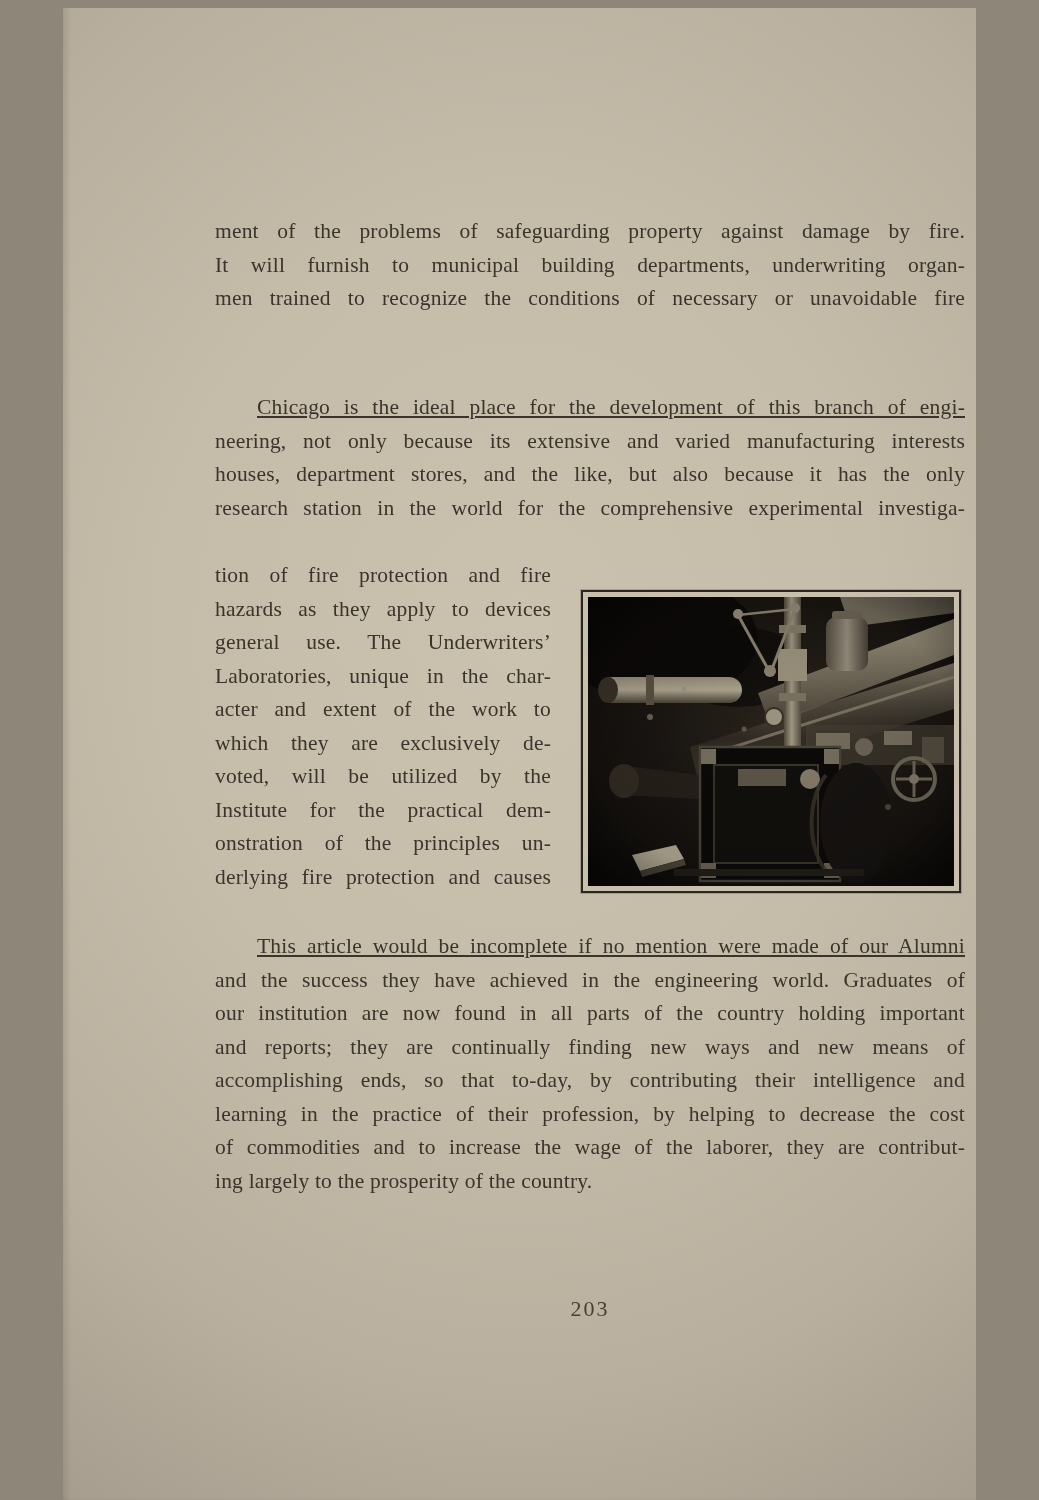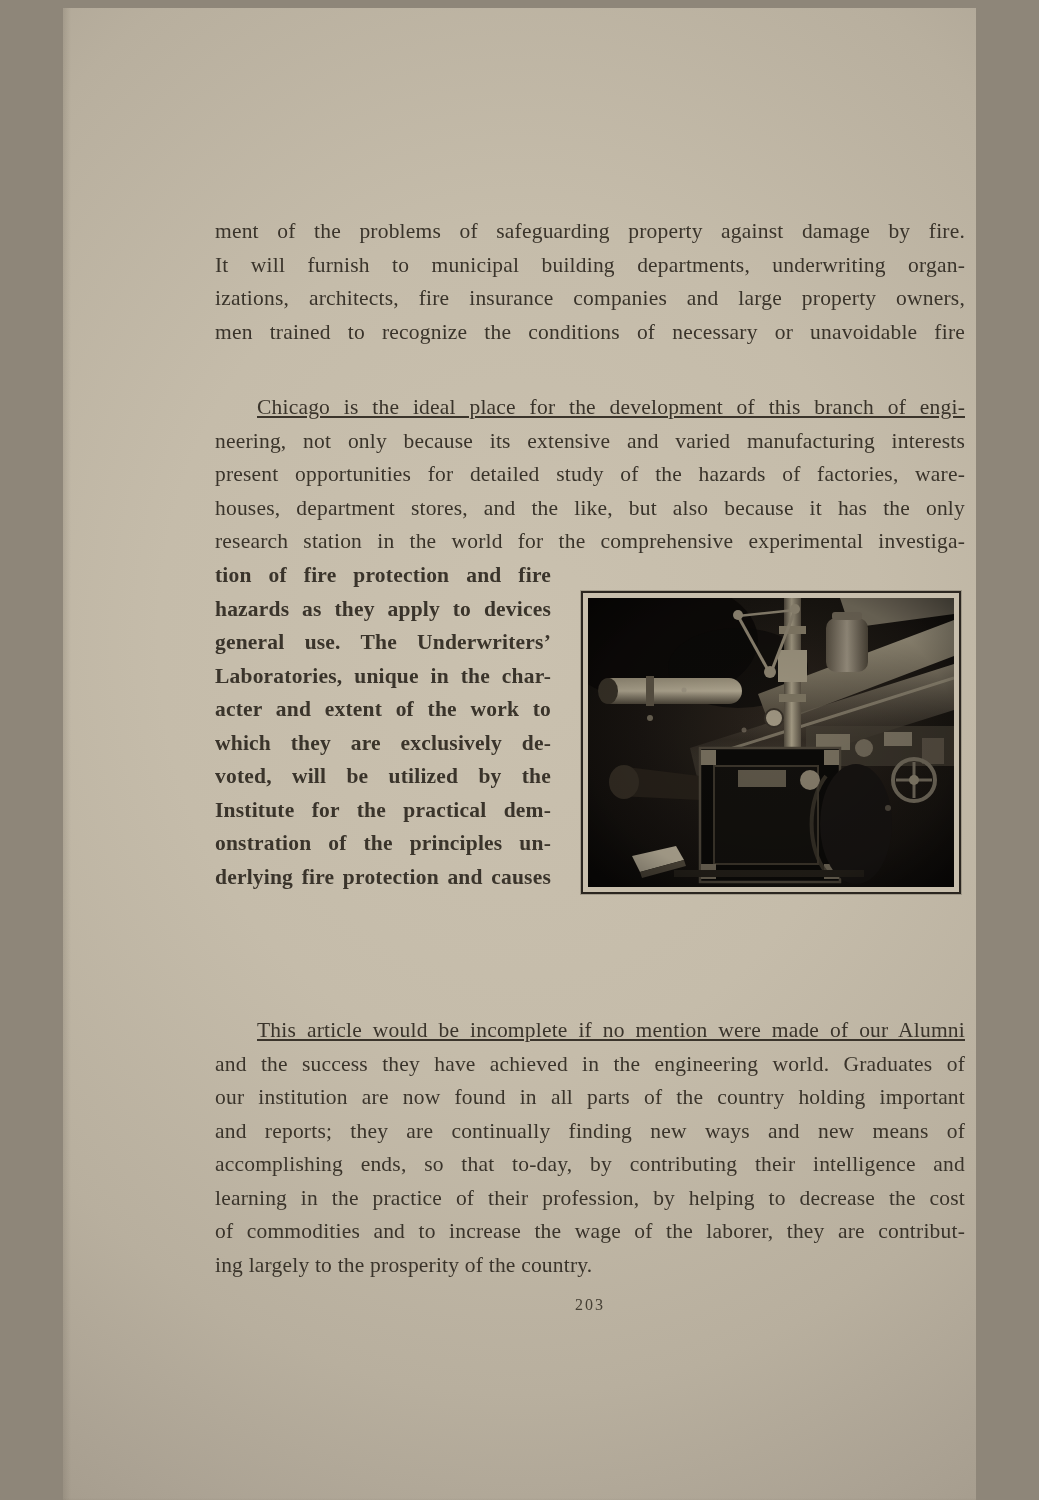--- a/index.html
+++ b/index.html
@@ -35,54 +35,52 @@
   }
   .tline {
     text-align: justify;
     text-align-last: justify;
     white-space: normal;
   }
   .last-left .tline:last-child { text-align-last: left; }
   .indent-first .tline:first-child { text-indent: 42px; text-decoration: underline; }
   #p1     { left: 152px; top: 207px;  width: 750px; }
   #p2     { left: 152px; top: 383px;  width: 750px; }
-  #wrap   { position: absolute; left: 152px; top: 551px; width: 746px; display: flex; align-items: center; font-weight: bold; }
+  #wrap   { position: absolute; left: 152px; top: 551px; width: 746px; display: flex; align-items: flex-start; }
   #wrap .col { position: static; width: 336px; flex: 0 0 auto; }
   #bridge { left: 152px; top: 922px;  width: 750px; }
-  #p3     { left: 152px; top: 1006px;  width: 750px; }
+  #p3     { left: 152px; top: 922px;  width: 750px; }
   #pagenum {
     position: absolute; left: 152px; top: 1288px; width: 750px;
-    text-align: center; font-size: 16px; letter-spacing: 2px; color: #453f34;
+    text-align: center; font-size: 22px; letter-spacing: 2px; color: #453f34;
   }
   .photo-frame {
     margin: 31px 0 0 auto;
     border: 2px solid #2b2620;
     padding: 5px;
     background: #c8bfad;
     width: 366px; height: 289px;
     box-shadow: 0 0 0 1px rgba(60,54,44,.25);
   }
   .photo-frame svg { display: block; }
 </style>
 </head>
 <body>
 
 <div class="page">
 
   <div class="tblock" id="p1">
       <div class="tline">ment of the problems of safeguarding property against damage by fire.</div>
       <div class="tline">It will furnish to municipal building departments, underwriting organ-</div>
-      <div class="tline">izations, architects, fire insurance companies and large property owners,</div>
       <div class="tline">men trained to recognize the conditions of necessary or unavoidable fire</div>
     </div>
 
   <div class="tblock indent-first" id="p2">
       <div class="tline">Chicago is the ideal place for the development of this branch of engi-</div>
       <div class="tline">neering, not only because its extensive and varied manufacturing interests</div>
-      <div class="tline">present opportunities for detailed study of the hazards of factories, ware-</div>
       <div class="tline">houses, department stores, and the like, but also because it has the only</div>
       <div class="tline">research station in the world for the comprehensive experimental investiga-</div>
     </div>
 
   <div id="wrap">
     <div class="tblock col">
         <div class="tline">tion of fire protection and fire</div>
         <div class="tline">hazards as they apply to devices</div>
         <div class="tline">general use.  The Underwriters’</div>
         <div class="tline">Laboratories, unique in the char-</div>

